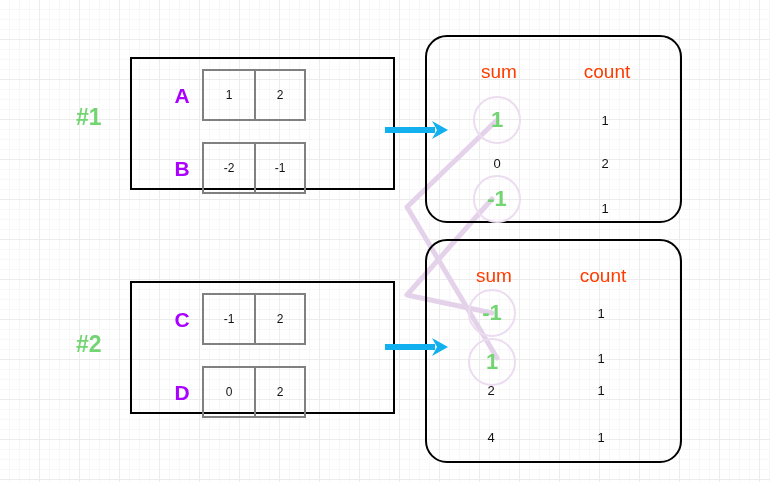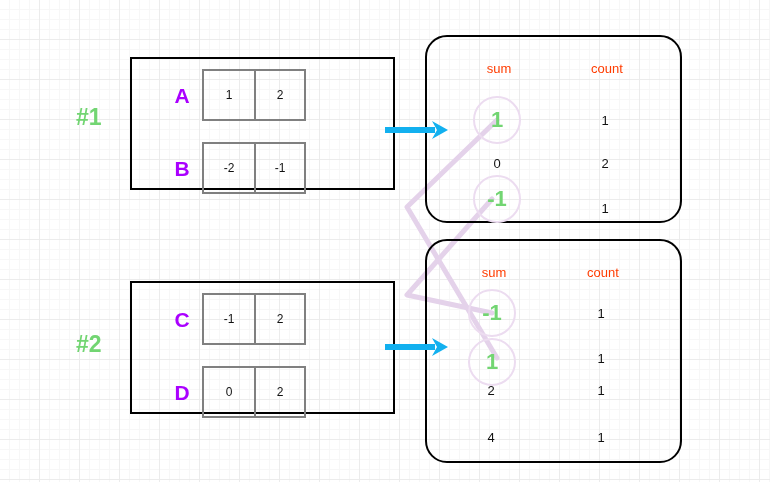--- a/index.html
+++ b/index.html
@@ -79,21 +79,21 @@
   .agg-box {
     position: absolute;
     border: 2px solid #000000;
     border-radius: 22px;
     box-sizing: border-box;
     background: transparent;
   }
   .agg-head {
     position: absolute;
     color: #ff3c00;
-    font-size: 13px;
+    font-size: 19px;
     line-height: 1;
     transform: translate(-50%, 0);
     white-space: nowrap;
   }
   .agg-val {
     position: absolute;
     font-size: 13px;
     color: #111111;
     line-height: 1;
     transform: translate(-50%, -50%);

